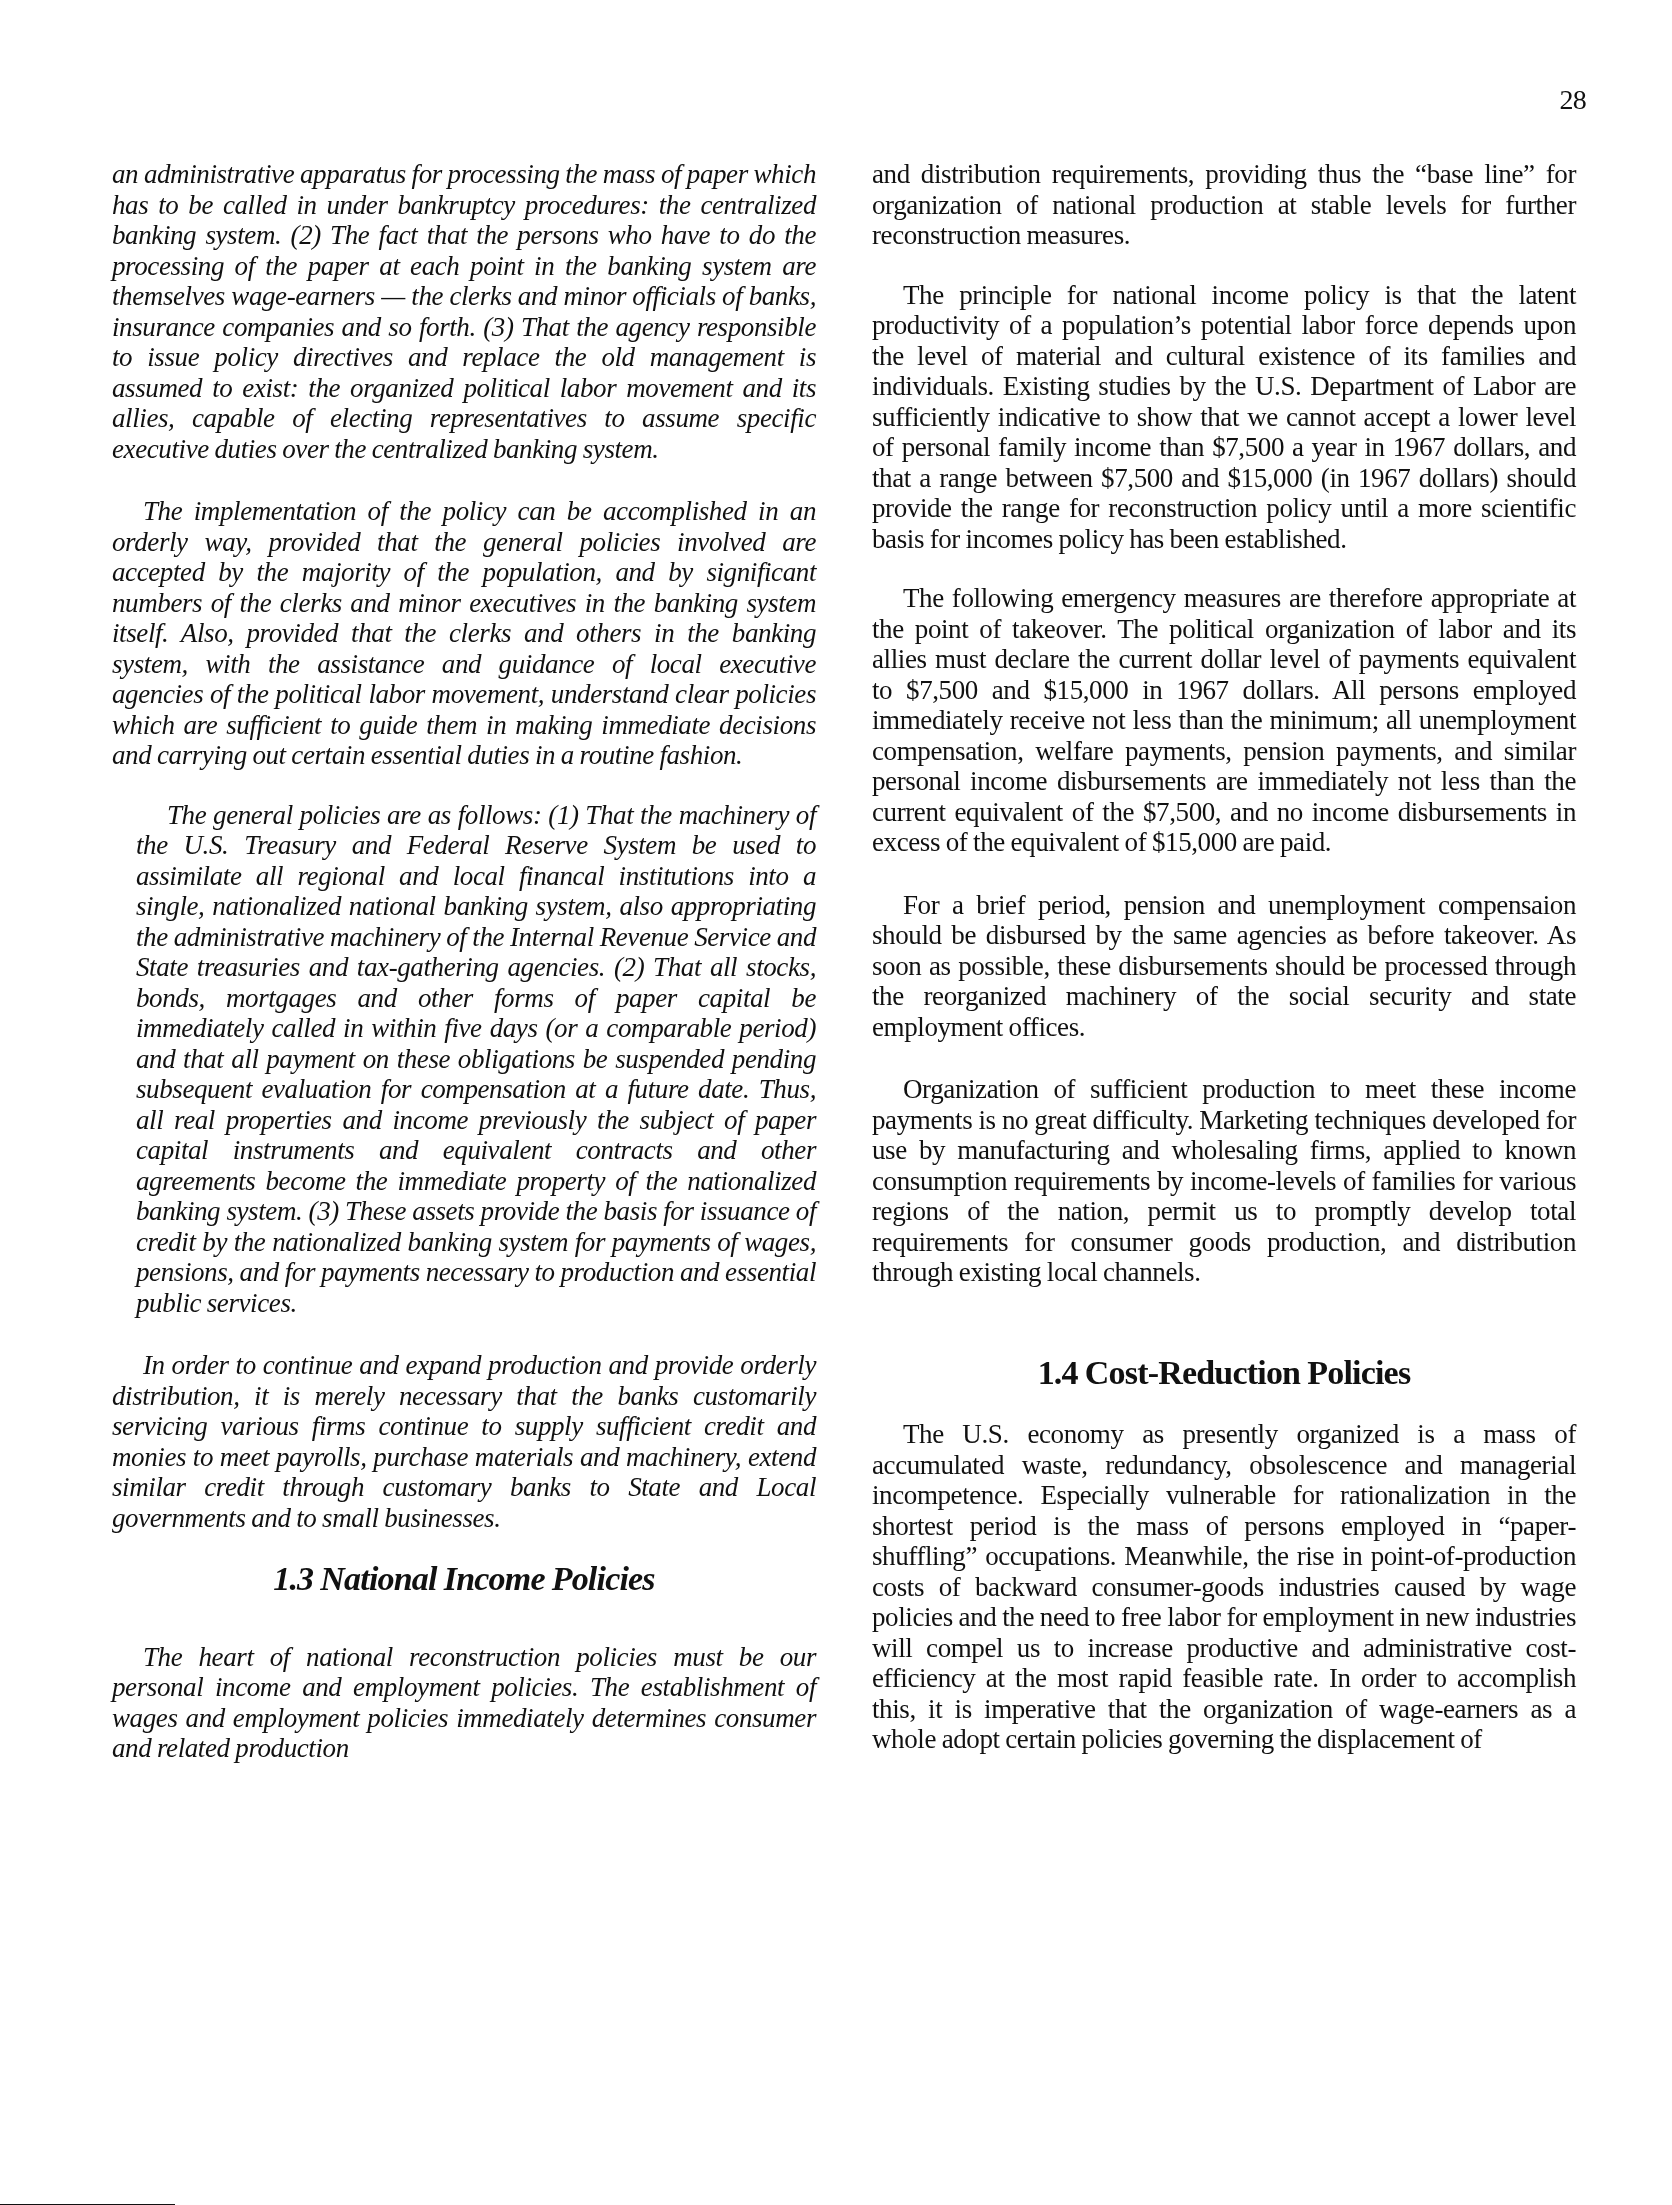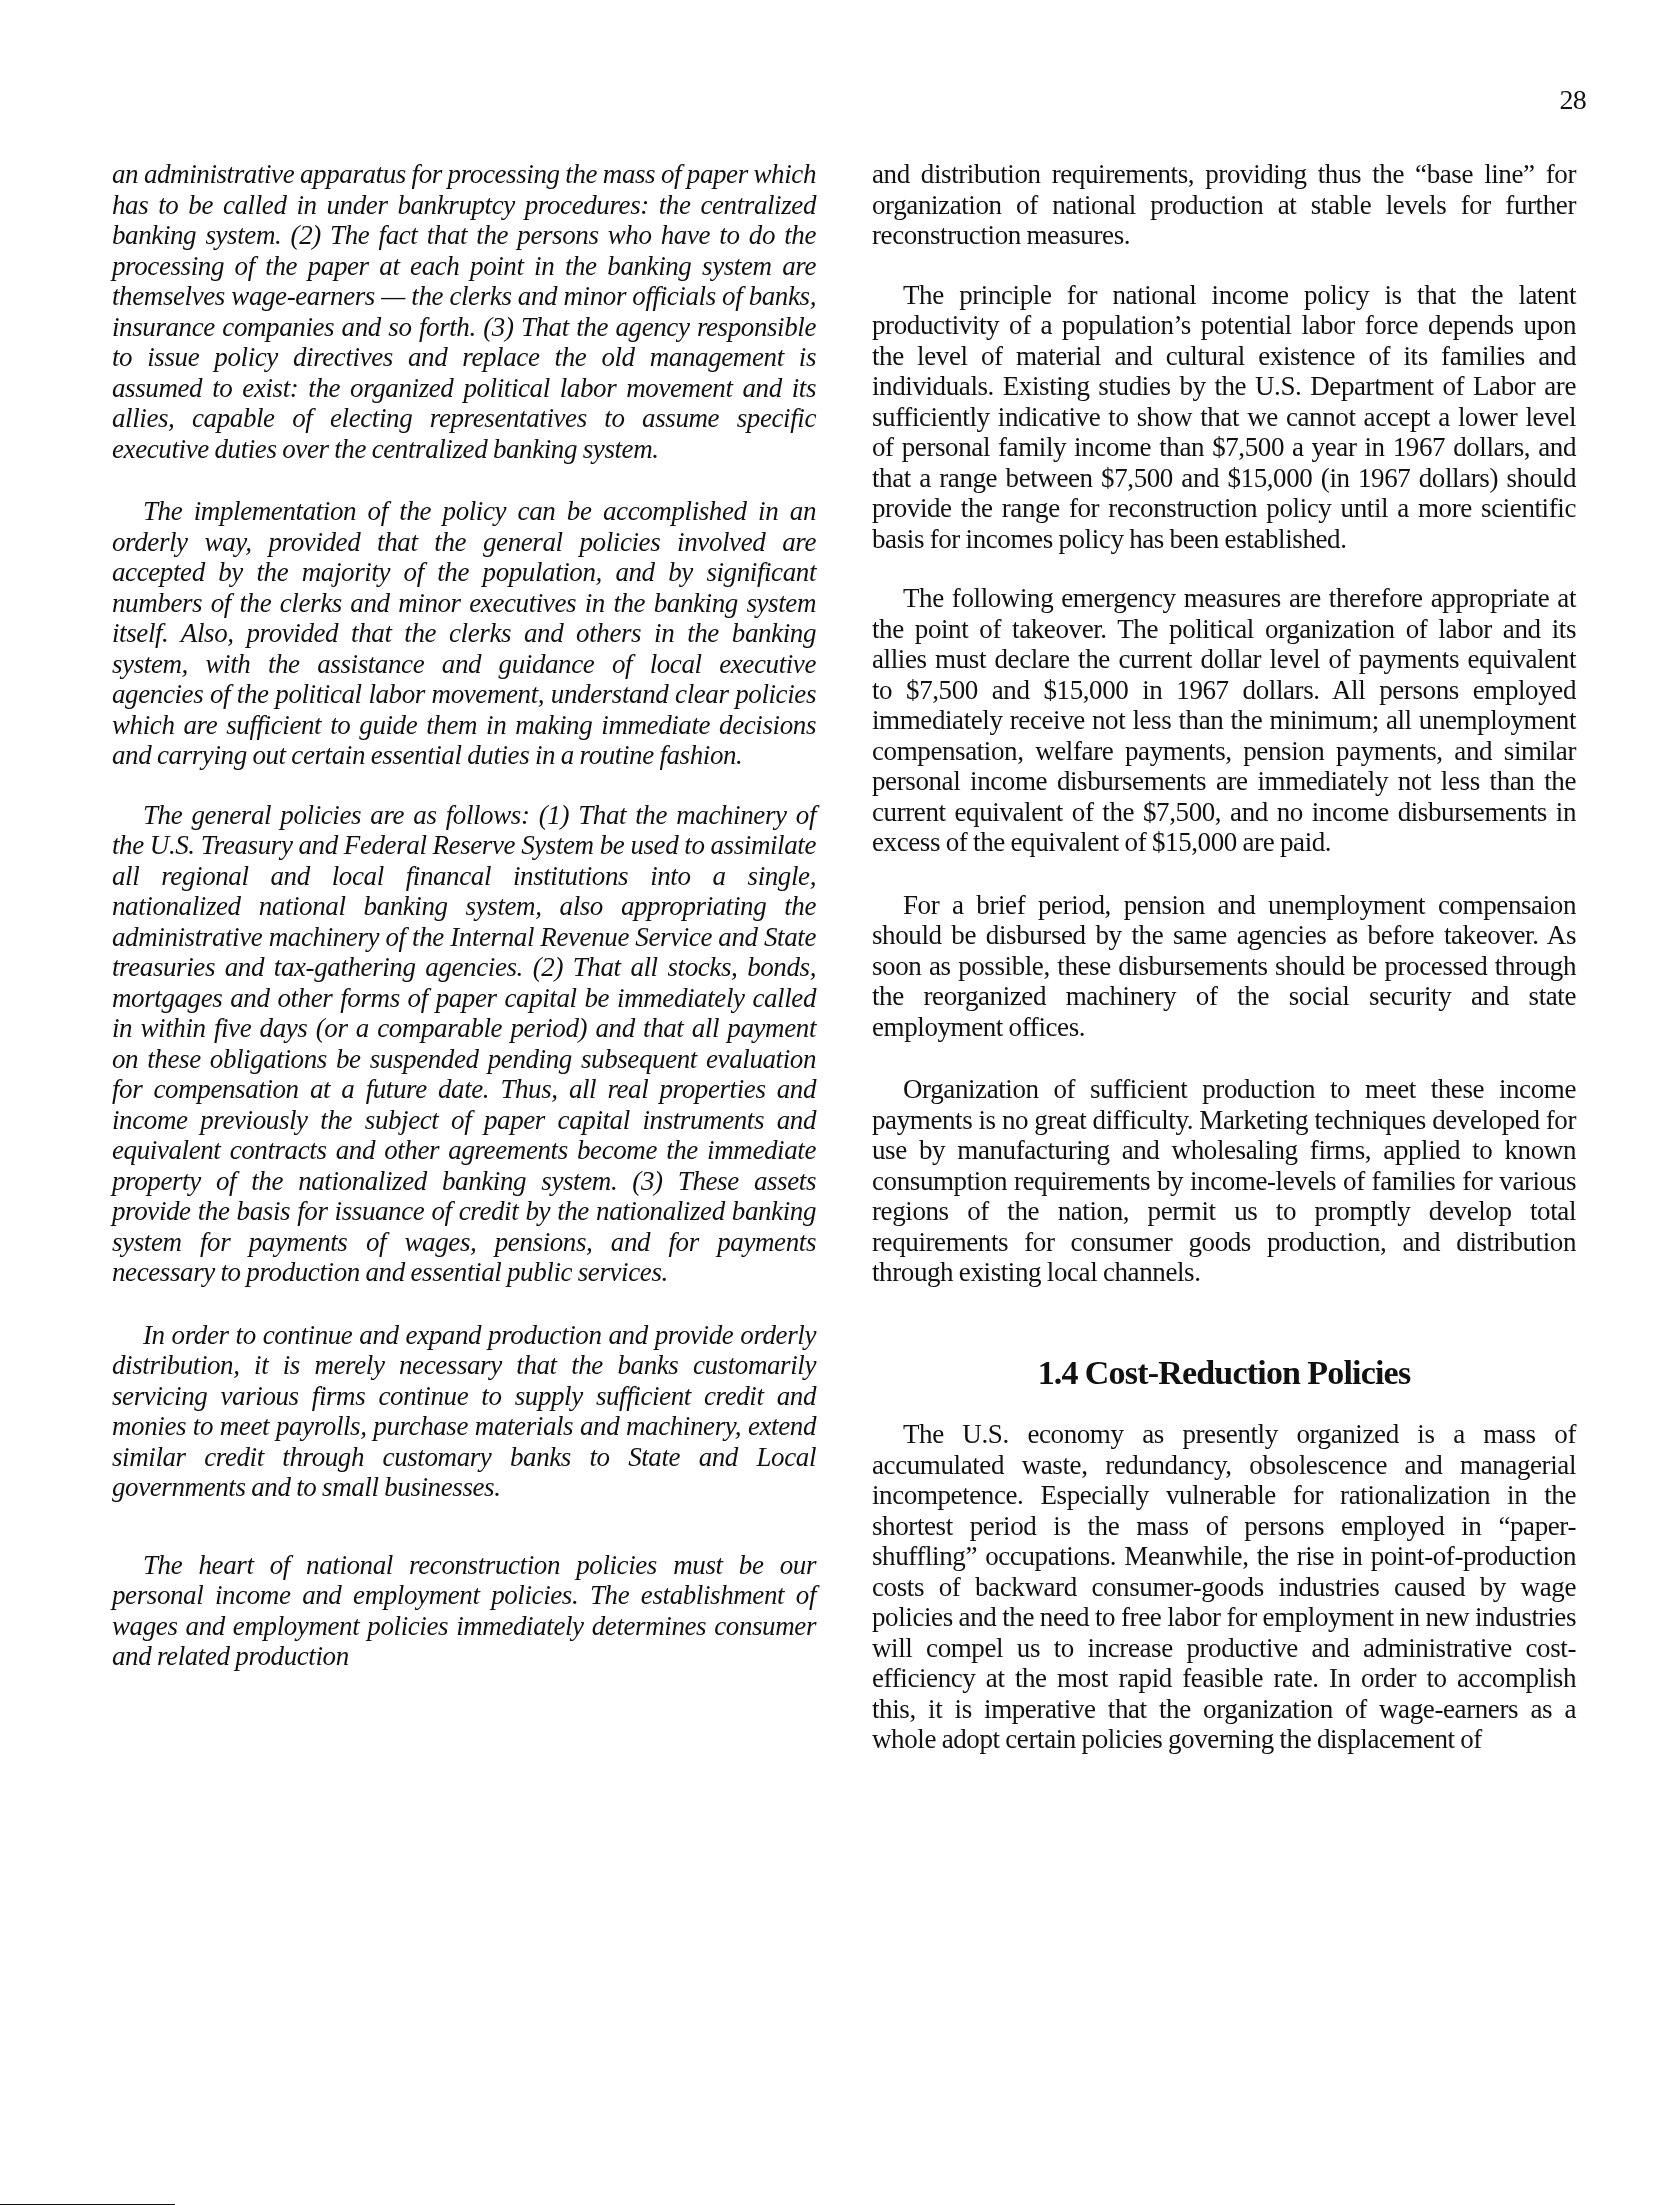--- a/index.html
+++ b/index.html
@@ -15,39 +15,40 @@
   .column {
     position: absolute; top: 159px; width: 704px;
     font-size: 27px; line-height: 30.5px; text-align: justify;
     hyphens: none; letter-spacing: -0.4px; word-spacing: -0.7px;
   }
   .col-left { left: 112px; font-style: italic; }
   .col-right { left: 872px; }
   .para { margin: 0; text-indent: 31px; }
   .para.noindent { text-indent: 0; }
   .gap-l { margin-top: 32px; }
-  .gap-m { margin-top: 29px; }
+  .gap-m { margin-top: 29px; margin-left: 24px; }
   .heading {
     font-weight: bold; text-align: center; font-size: 34px;
     letter-spacing: -0.8px; margin: 0;
   }
   .footer-rule {
     position: absolute; left: 0; top: 2204px; width: 175px; height: 1.4px; background: #111;
   }
 </style>
 </head>
 <body>
 
 <div class="page-number">28</div>
 
 <div class="column col-left">
   <p class="para noindent">an administrative apparatus for processing the mass of paper which has to be called in under bankruptcy procedures: the centralized banking system. (2) The fact that the persons who have to do the processing of the paper at each point in the banking system are themselves wage-earners — the clerks and minor officials of banks, insurance companies and so forth. (3) That the agency responsible to issue policy directives and replace the old management is assumed to exist: the organized political labor movement and its allies, capable of electing representatives to assume specific executive duties over the centralized banking system.</p>
   <p class="para gap-l">The implementation of the policy can be accomplished in an orderly way, provided that the general policies involved are accepted by the majority of the population, and by significant numbers of the clerks and minor executives in the banking system itself. Also, provided that the clerks and others in the banking system, with the assistance and guidance of local executive agencies of the political labor movement, understand clear policies which are sufficient to guide them in making immediate decisions and carrying out certain essential duties in a routine fashion.</p>
   <p class="para gap-m">The general policies are as follows: (1) That the machinery of the U.S. Treasury and Federal Reserve System be used to assimilate all regional and local financal institutions into a single, nationalized national banking system, also appropriating the administrative machinery of the Internal Revenue Service and State treasuries and tax-gathering agencies. (2) That all stocks, bonds, mortgages and other forms of paper capital be immediately called in within five days (or a comparable period) and that all payment on these obligations be suspended pending subsequent evaluation for compensation at a future date. Thus, all real properties and income previously the subject of paper capital instruments and equivalent contracts and other agreements become the immediate property of the nationalized banking system. (3) These assets provide the basis for issuance of credit by the nationalized banking system for payments of wages, pensions, and for payments necessary to production and essential public services.</p>
   <p class="para gap-l">In order to continue and expand production and provide orderly distribution, it is merely necessary that the banks customarily servicing various firms continue to supply sufficient credit and monies to meet payrolls, purchase materials and machinery, extend similar credit through customary banks to State and Local governments and to small businesses.</p>
+  <h2 class="heading" style="margin-top:31px;">1.3  National Income Policies</h2>
   <p class="para" style="margin-top:47px;">The heart of national reconstruction policies must be our personal income and employment policies. The establishment of wages and employment policies immediately determines consumer and related production</p>
 </div>
 
 <div class="column col-right">
   <p class="para noindent">and distribution requirements, providing thus the “base line” for organization of national production at stable levels for further reconstruction measures.</p>
   <p class="para" style="margin-top:29px;">The principle for national income policy is that the latent productivity of a population’s potential labor force depends upon the level of material and cultural existence of its families and individuals. Existing studies by the U.S. Department of Labor are sufficiently indicative to show that we cannot accept a lower level of personal family income than $7,500 a year in 1967 dollars, and that a range between $7,500 and $15,000 (in 1967 dollars) should provide the range for reconstruction policy until a more scientific basis for incomes policy has been established.</p>
   <p class="para" style="margin-top:29px;">The following emergency measures are therefore appropriate at the point of takeover. The political organization of labor and its allies must declare the current dollar level of payments equivalent to $7,500 and $15,000 in 1967 dollars. All persons employed immediately receive not less than the minimum; all unemployment compensation, welfare payments, pension payments, and similar personal income disbursements are immediately not less than the current equivalent of the $7,500, and no income disbursements in excess of the equivalent of $15,000 are paid.</p>
   <p class="para" style="margin-top:32px;">For a brief period, pension and unemployment compensaion should be disbursed by the same agencies as before takeover. As soon as possible, these disbursements should be processed through the reorganized machinery of the social security and state employment offices.</p>
   <p class="para" style="margin-top:32px;">Organization of sufficient production to meet these income payments is no great difficulty. Marketing techniques developed for use by manufacturing and wholesaling firms, applied to known consumption requirements by income-levels of families for various regions of the nation, permit us to promptly develop total requirements for consumer goods production, and distribution through existing local channels.</p>
   <h2 class="heading" style="margin-top:70px;">1.4  Cost-Reduction Policies</h2>

